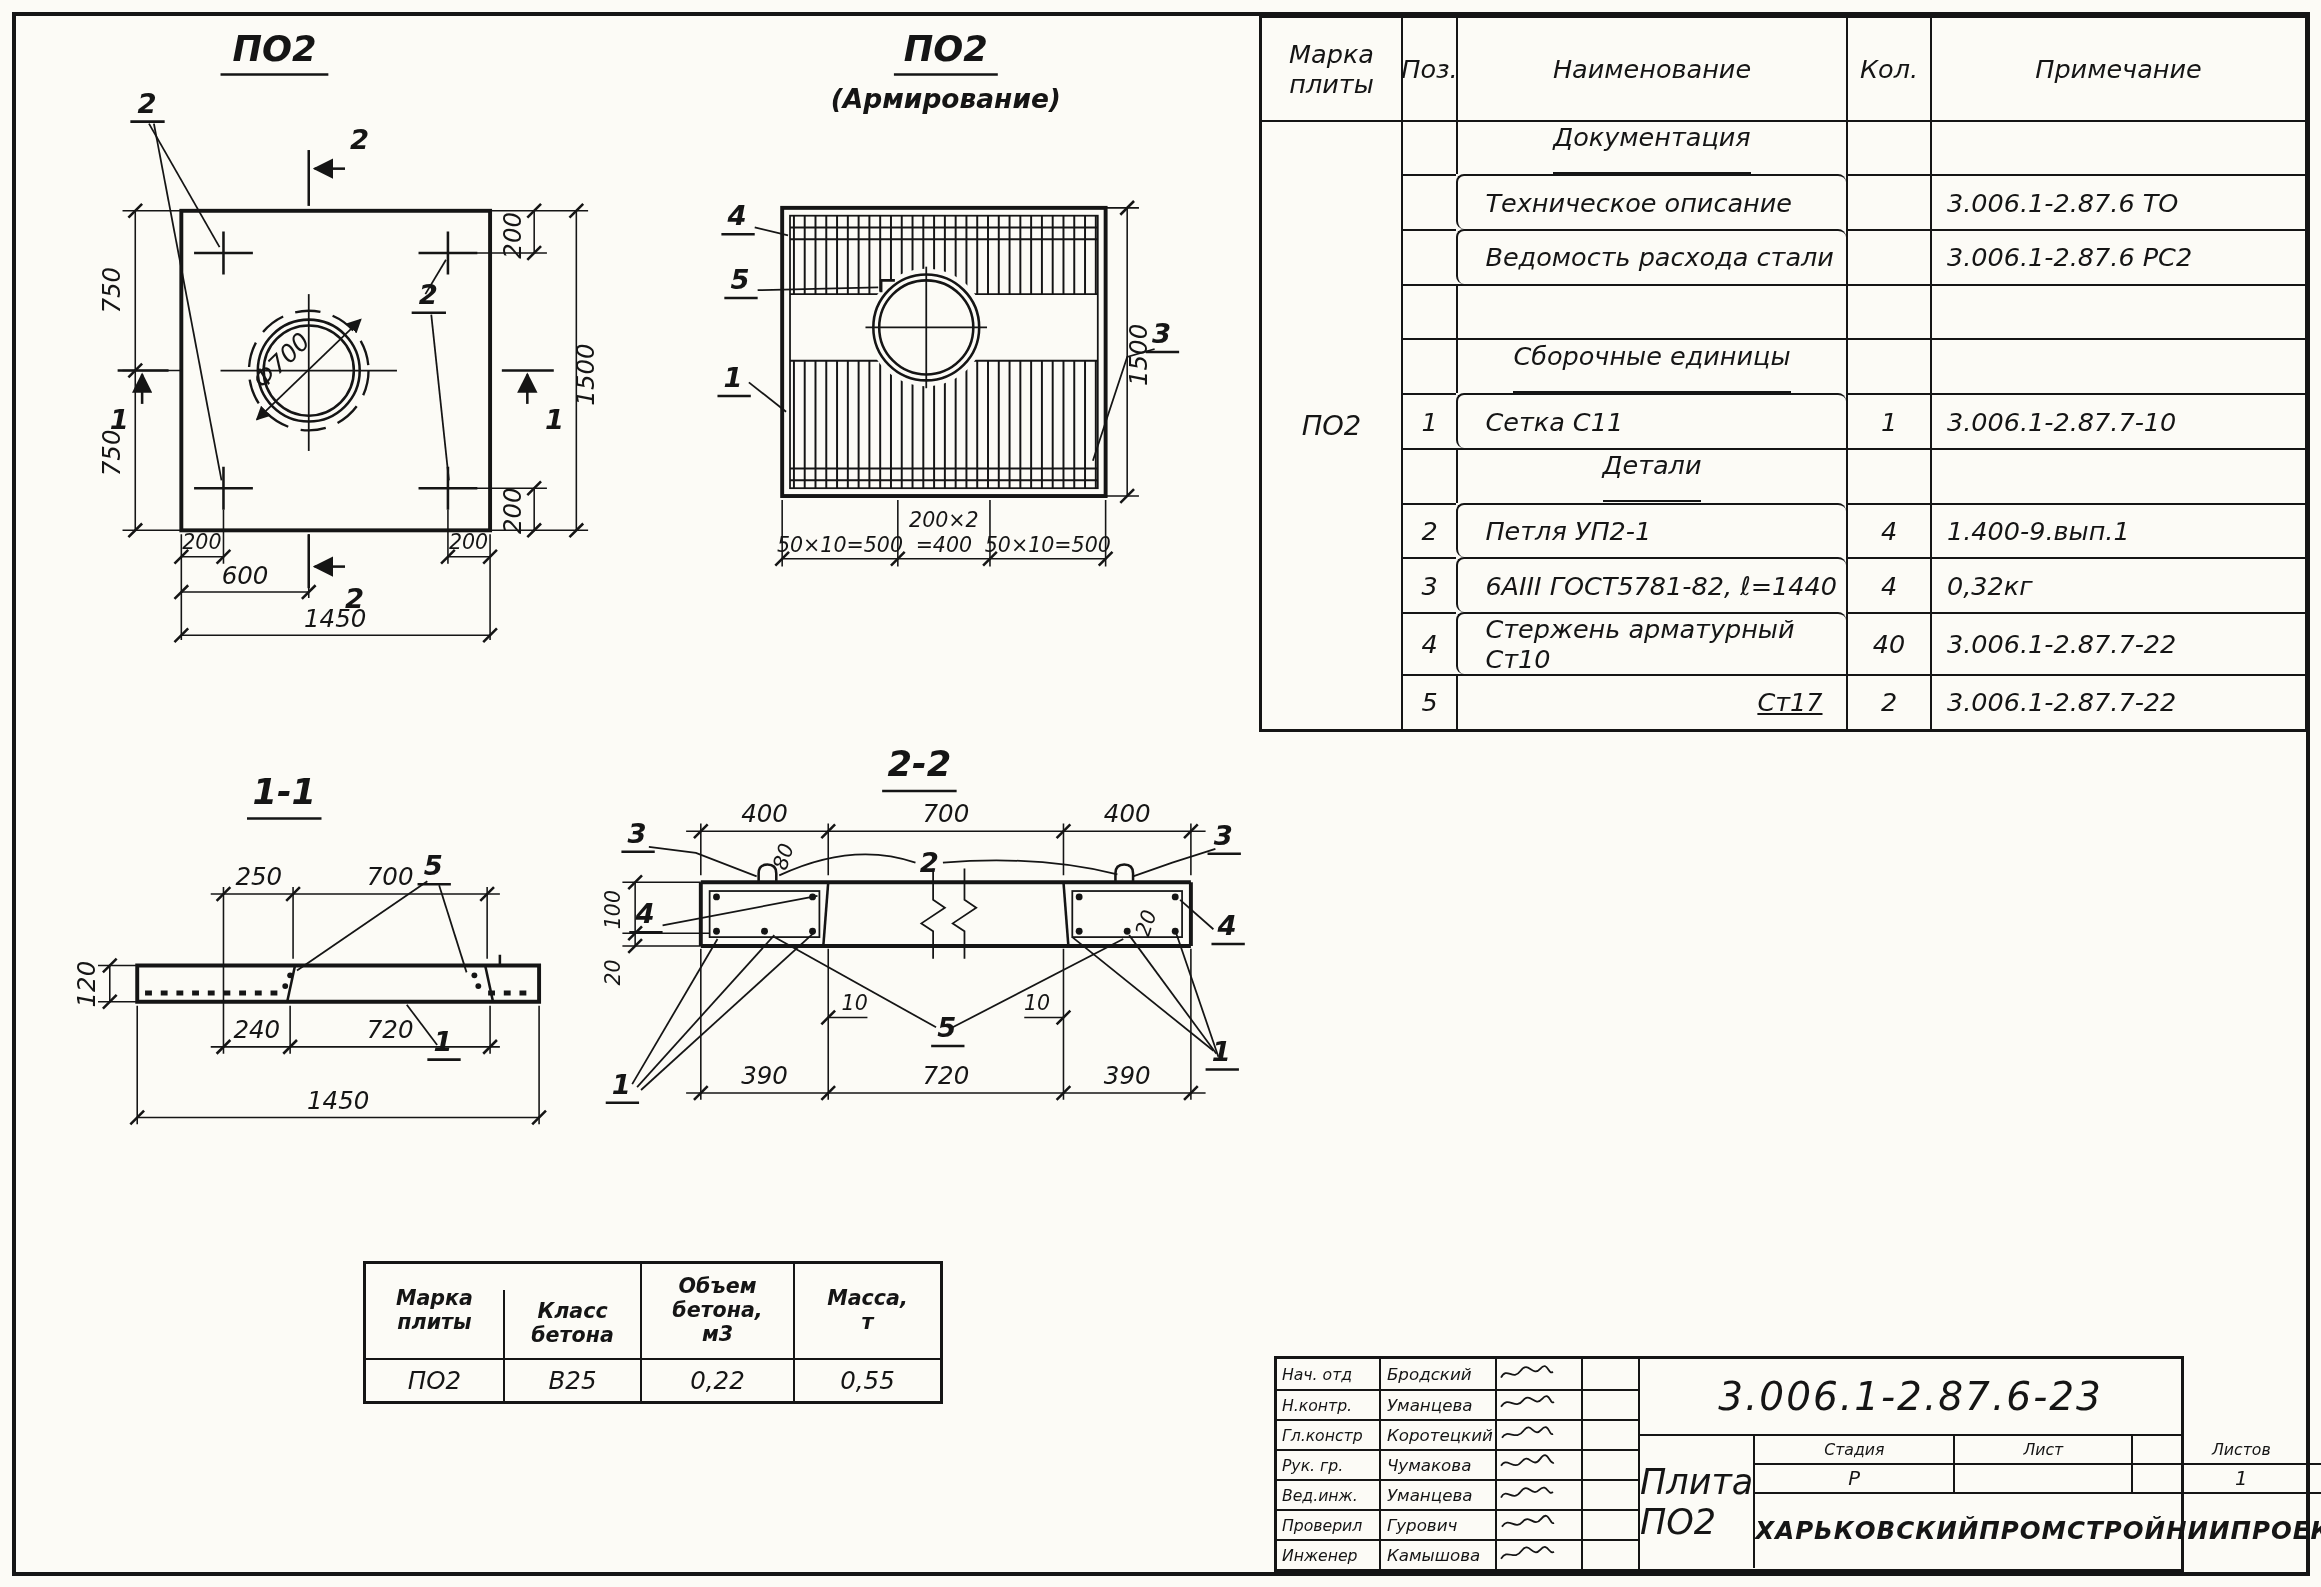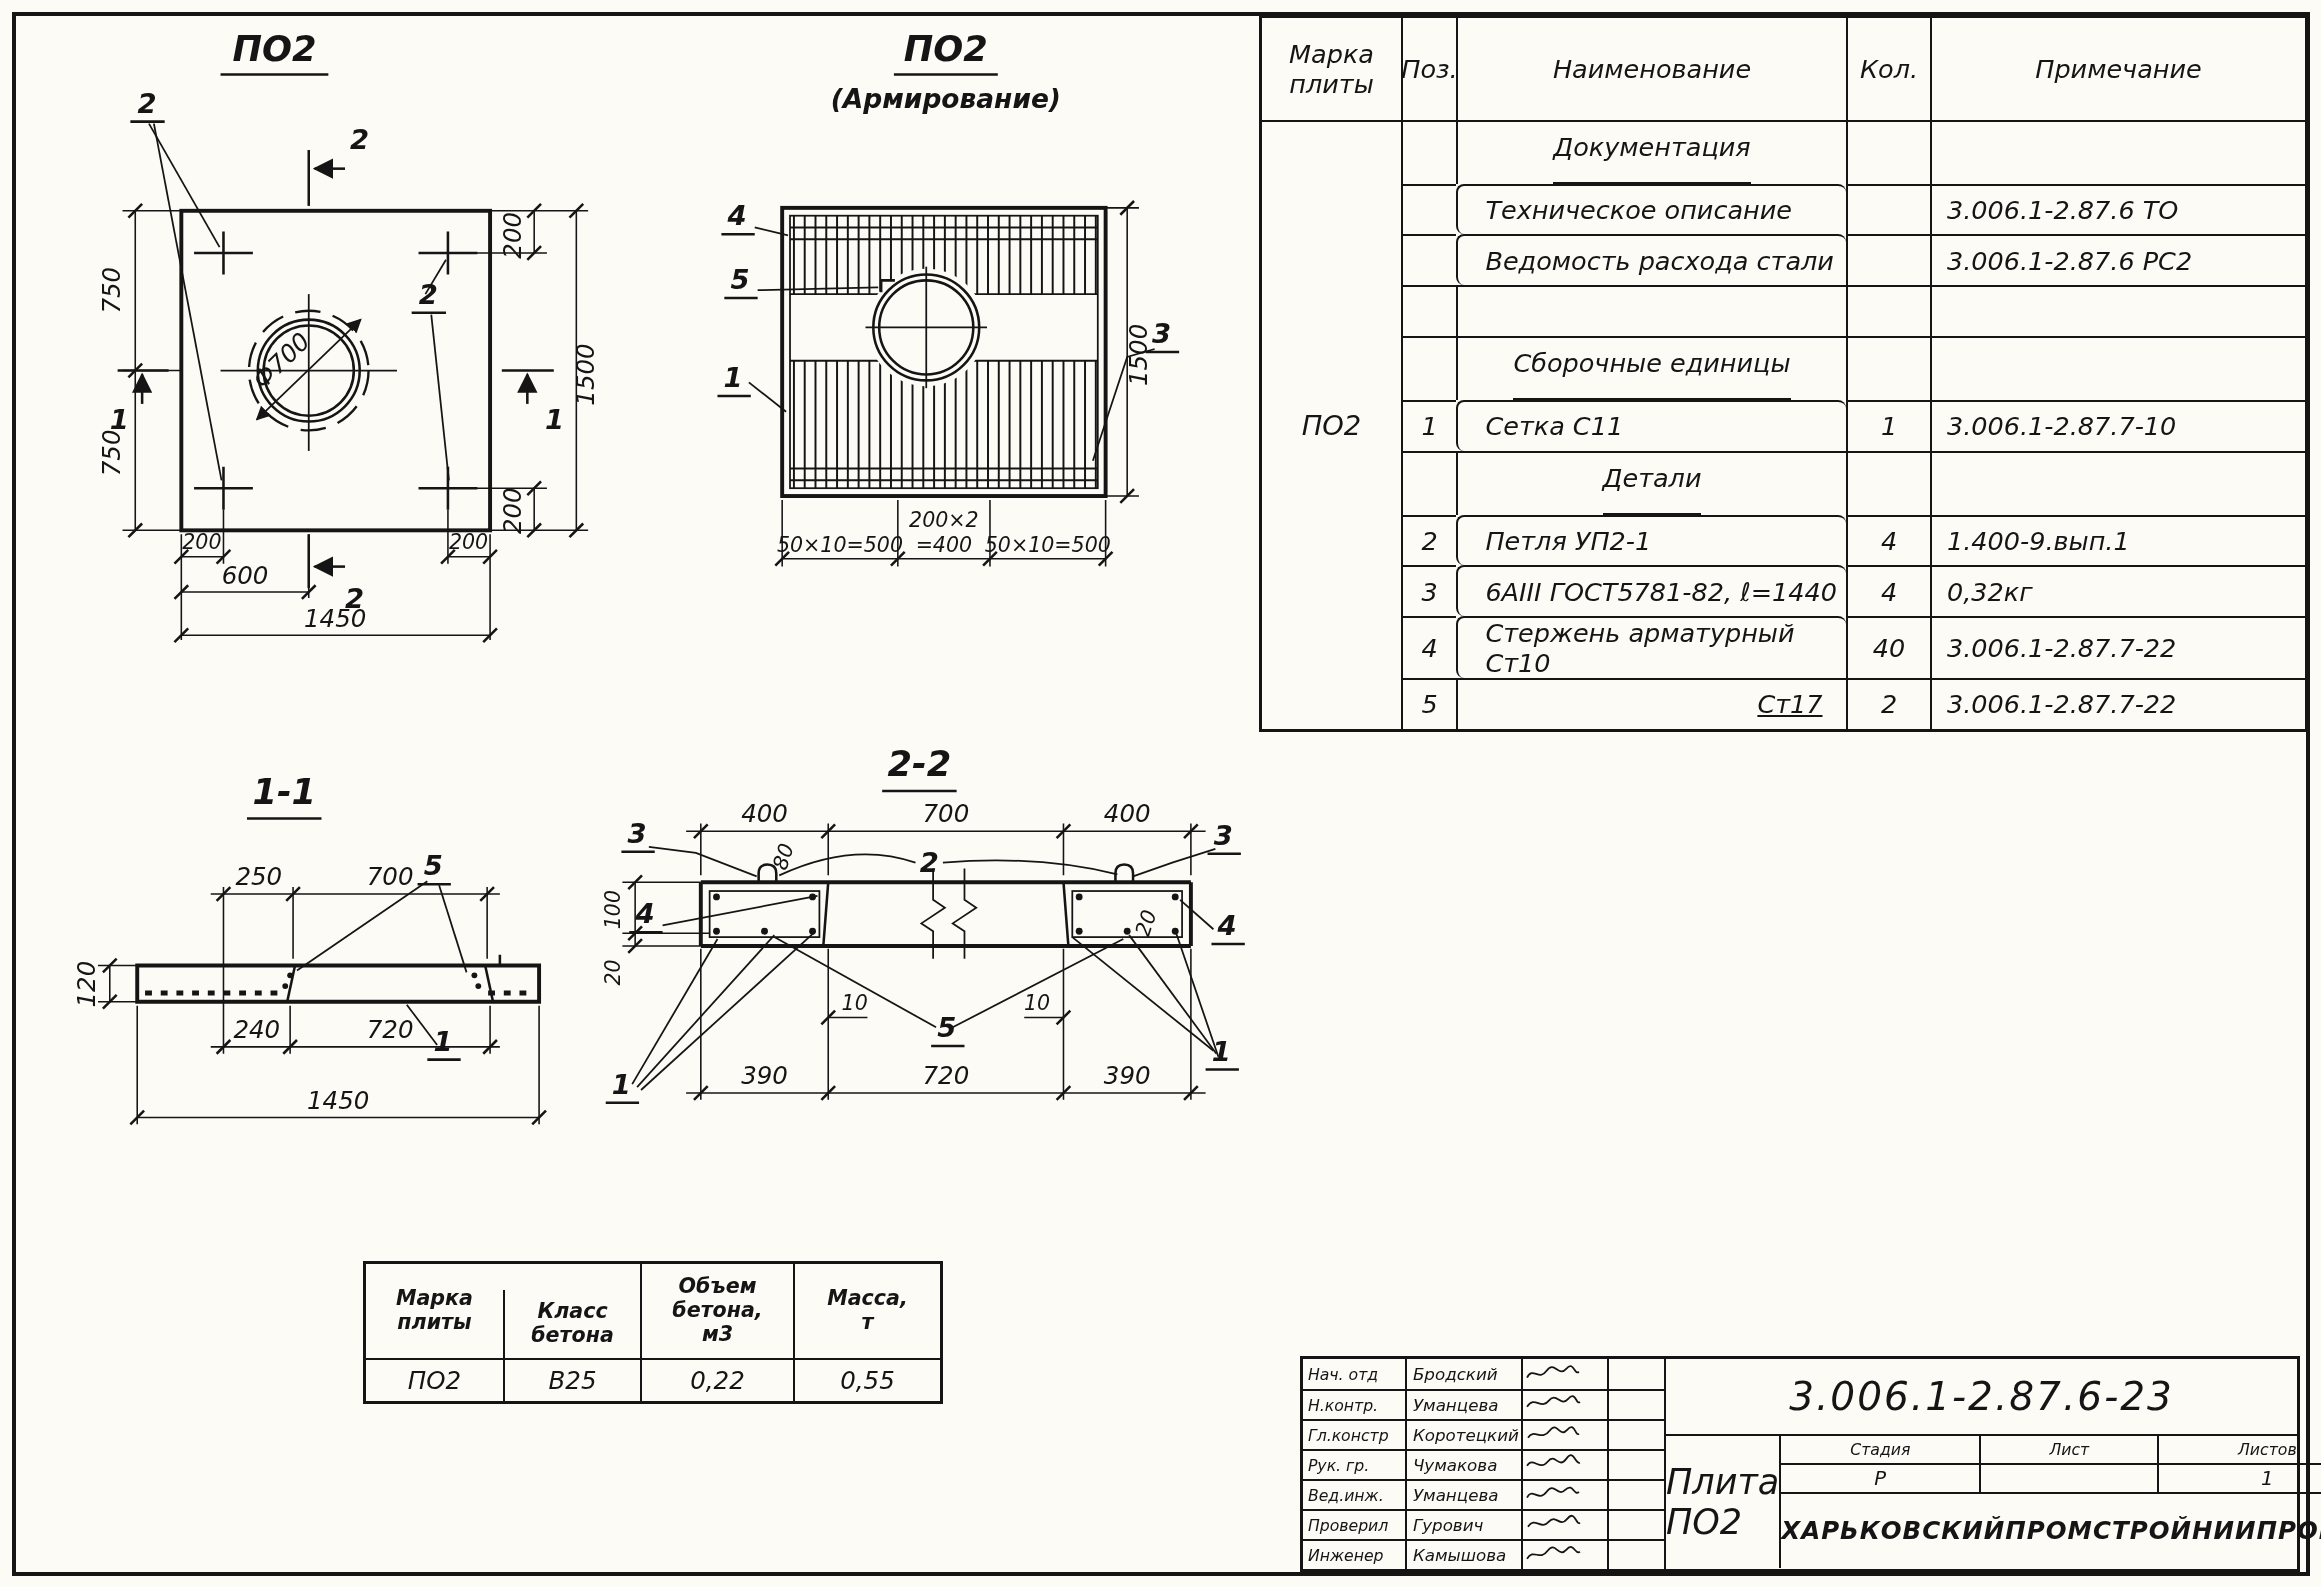--- a/index.html
+++ b/index.html
@@ -35,35 +35,35 @@
     font-style:italic; font-size:25.5px;
   }
   .spec .cell{border-left:2.5px solid #151515; border-top:2.5px solid #151515;
     display:flex; align-items:center; justify-content:center; white-space:pre-line; text-align:center;}
   .spec .nb-l{border-left:none;} .spec .nb-t{border-top:none;}
   .spec .mark-tall{grid-column:1; grid-row:2/13; border-left:none; border-top:2.5px solid #151515;
     display:flex; align-items:center; justify-content:center; font-size:27.4px;}
   .spec .name-l{justify-content:flex-start; padding-left:27.4px; text-align:left;border-radius:8px;}
   .spec .name-r{justify-content:flex-end; padding-right:23.5px;text-decoration:underline;}
   .spec .note-l{justify-content:flex-start; padding-left:15px; text-align:left;}
-  .u{border-bottom:2.5px solid #151515; padding-bottom:20px;margin-top:10px;}
+  .u{border-bottom:2.5px solid #151515; padding-bottom:20px;}
 
   
   .mat{
     position:absolute; left:363px; top:1261px; width:580px; height:143px;
     display:grid; grid-template-columns:137px 137px 153px 1fr; grid-template-rows:94px 1fr;
     border:3.9px solid #151515; box-sizing:border-box; font-style:italic;
   }
   .mat .cell{border-left:2.5px solid #151515; border-top:2.5px solid #151515;
     display:flex; align-items:center; justify-content:center; white-space:pre-line; text-align:center;}
   .mat .hd{font-size:20.6px; font-weight:bold; line-height:1.15;}
   .mat .vl{font-size:24.5px;}
 
   
-  .tb{position:absolute; left:1300px; top:1356px; width:1000px; height:216px;
+  .tb{position:absolute; left:1274px; top:1356px; width:910px; height:216px;
     border:3.9px solid #151515; box-sizing:border-box; font-style:italic;}
   .tb-sign{position:absolute; left:0; top:0; width:361px; height:100%;
     display:grid; grid-template-rows:repeat(7,1fr);}
   .srow{display:grid; grid-template-columns:102px 116px 86px 1fr; border-top:2px solid #151515;}
   .srow:first-child{border-top:none;}
   .srow > div{border-left:2px solid #151515; display:flex; align-items:center; overflow:hidden;}
   .srow > div:first-child{border-left:none; padding-left:4.9px;}
   .srow .role{font-size:15.7px;}
   .srow .nm{font-size:16.7px; padding-left:5.9px;}
   .tb-right{position:absolute; left:361px; top:0; right:0; bottom:0; border-left:2.9px solid #151515;}

